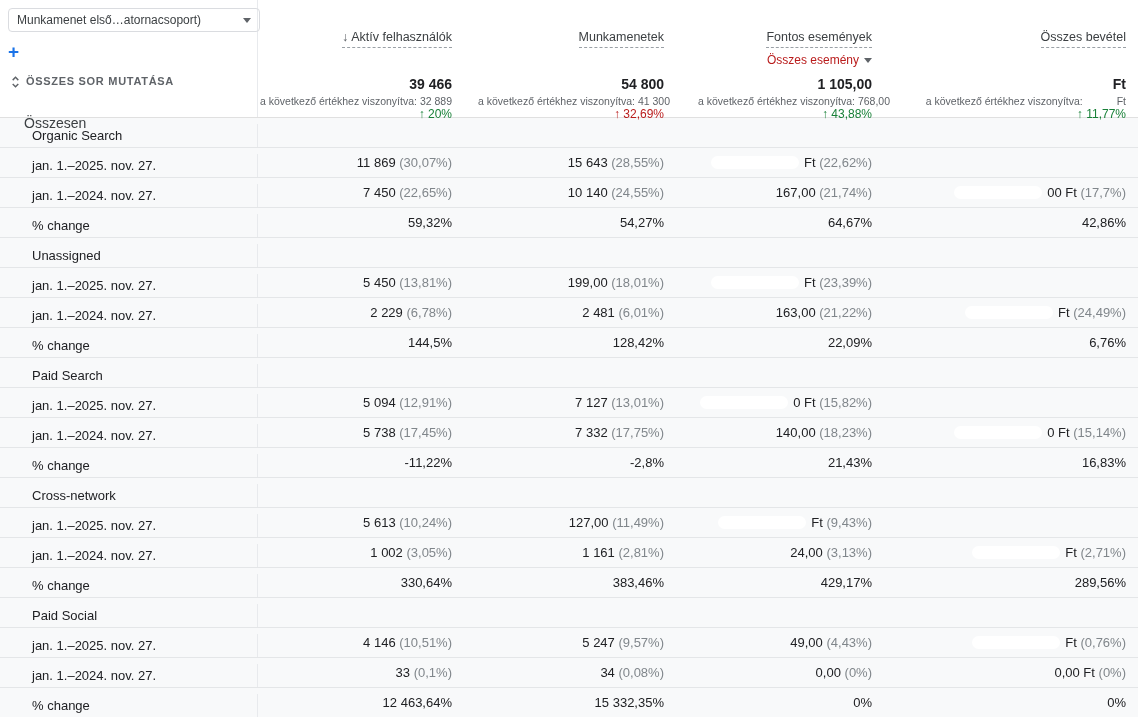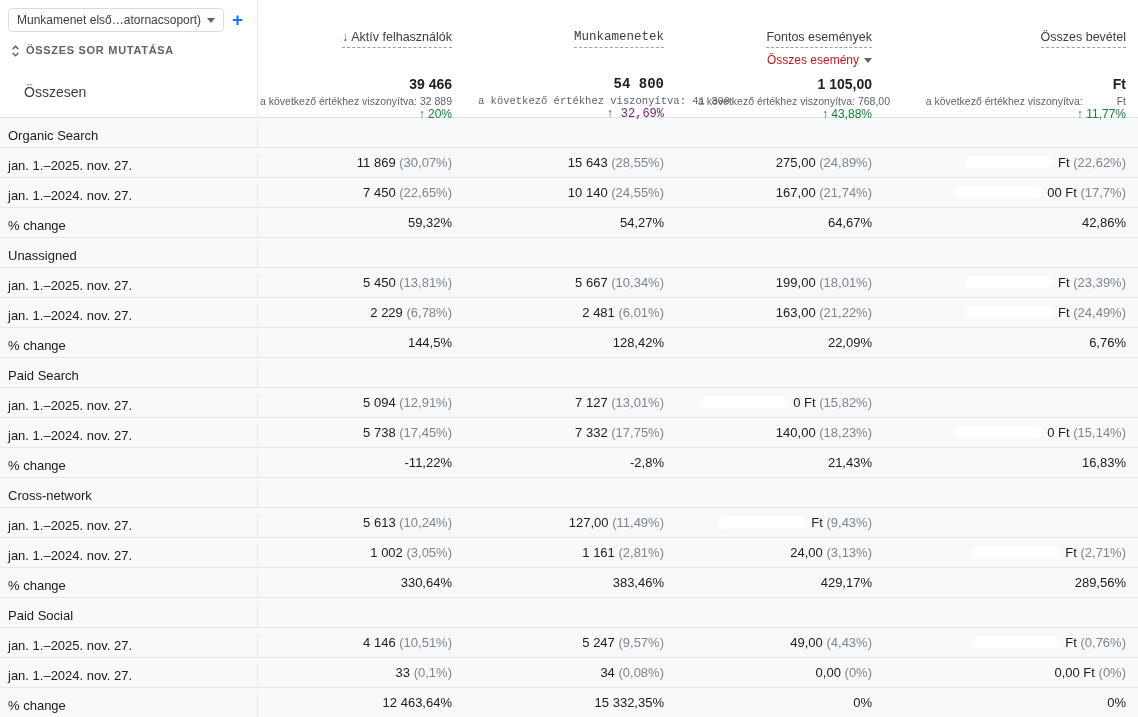--- a/index.html
+++ b/index.html
@@ -9,53 +9,53 @@
     background:#fff; color:#202124;
     width:1138px; height:717px; overflow:hidden;
     font-size:13px;
   }
   .tbl { width:1138px; }
 
   
   .hdr { display:flex; height:118px; background:#fff; border-bottom:1px solid #e0e0e0; }
   .hdr-left { width:258px; flex:0 0 258px; border-right:1px solid #e8eaed; }
   .dd {
-    margin:8px 0 0 8px; width:216px; height:24px;
+    margin:8px 0 0 8px; width:252px; height:24px;
     border:1px solid #dadce0; border-radius:4px;
     display:inline-flex; align-items:center; justify-content:space-between;
     padding:0 8px; font-size:12px; color:#3c4043; cursor:pointer;
     vertical-align:top;
   }
   .caret { width:0; height:0; border-left:4px solid transparent; border-right:4px solid transparent; border-top:5px solid #5f6368; display:inline-block; }
   .plus { display:inline-block; margin:9px 0 0 8px; color:#1a73e8; font-size:19px; font-weight:bold; line-height:22px; cursor:pointer; vertical-align:top; }
   .showall { margin:12px 0 0 10px; display:flex; align-items:flex-start; gap:5px;
     font-size:11px; letter-spacing:.7px; color:#5f6368; font-weight:bold; cursor:pointer; }
   .osszesen { margin:26px 0 0 24px; font-size:14px; color:#3c4043; }
 
   .hdr-right { flex:1; display:flex; flex-direction:column; }
   .hcols, .hsummary { display:flex; }
   .hcol, .scell { width:220px; flex:0 0 220px; text-align:right; }
   .hcol:nth-child(1), .scell:nth-child(1) { padding-right:26px; }
-  .hcol:nth-child(2), .scell:nth-child(2) { padding-right:34px;font-family:Liberation Mono, monospace; }
+  .hcol:nth-child(2), .scell:nth-child(2) { padding-right:34px; }
   .hcol:nth-child(3), .scell:nth-child(3) { padding-right:46px; }
   .hcol:nth-child(4), .scell:nth-child(4) { padding-right:12px; }
   .hcol { padding-top:29px; }
   .hlabel { display:inline-block; font-size:12.5px; color:#3c4043;
     border-bottom:1px dashed #9aa0a6; padding-bottom:3px; cursor:pointer; white-space:nowrap; }
   .sortarrow { color:#5f6368; font-weight:bold; margin-right:3px; }
   .hsub { margin-top:5px; font-size:12px; color:#b91c1c; cursor:pointer; white-space:nowrap; }
   .hsub .caret { margin-left:5px; vertical-align:1px; }
   .hsummary { margin-top:9px; }
   .sval { font-size:14px; font-weight:bold; color:#202124; white-space:nowrap; }
   .scompare { font-size:10.5px; color:#5f6368; margin-top:3px; white-space:nowrap; }
   .schange { font-size:12px; margin-top:0; white-space:nowrap; }
 
   
   .row { display:flex; height:30px; background:#f8f9fa; border-bottom:1px solid #e4e6e8; align-items:center; }
-  .dim { width:258px; flex:0 0 258px; padding-left:8px; align-self:stretch;
+  .dim { width:258px; flex:0 0 258px; padding-left:32px; align-self:stretch;
     display:flex; align-items:center; border-right:1px solid #e8eaed; color:#202124;margin-top:6px; }
   .cell { width:220px; flex:0 0 220px; text-align:right; white-space:nowrap; }
   .cell:nth-child(2) { padding-right:26px; }
   .cell:nth-child(3) { padding-right:34px; }
   .cell:nth-child(4) { padding-right:46px; }
   .cell:nth-child(5) { padding-right:12px; }
   .pct { color:#80868b; }
   .blob { display:inline-block; background:#fff; border-radius:7px; height:13px; width:88px; vertical-align:-2px; margin-right:5px; }
   .blob.sm { width:26px; height:10px; vertical-align:-1px; }
   .up { font-weight:bold; }
@@ -99,21 +99,21 @@
       </div>
       <div class="hsummary" id="summary-metrics">
           <div class="scell">
             <div class="sval">39 466</div>
             <div class="scompare">a következő értékhez viszonyítva: 32 889</div>
             <div class="schange" style="color:#188038"><span class="up">↑</span> 20%</div>
           </div>
           <div class="scell">
             <div class="sval">54 800</div>
             <div class="scompare">a következő értékhez viszonyítva: 41 300</div>
-            <div class="schange" style="color:#701a75"><span class="up">↑</span> 32,69%</div>
+            <div class="schange" style="color:#b91c1c"><span class="up">↑</span> 32,69%</div>
           </div>
           <div class="scell">
             <div class="sval">1 105,00</div>
             <div class="scompare">a következő értékhez viszonyítva: 768,00</div>
             <div class="schange" style="color:#188038"><span class="up">↑</span> 43,88%</div>
           </div>
           <div class="scell">
             <div class="sval"><span class="blob sm"></span>Ft</div>
             <div class="scompare">a következő értékhez viszonyítva: <span class="blob sm"></span>Ft</div>
             <div class="schange" style="color:#188038"><span class="up">↑</span> 11,77%</div>
@@ -127,21 +127,20 @@
         <div class="dim">Organic Search</div>
         <div class="cell"></div>
         <div class="cell"></div>
         <div class="cell"></div>
         <div class="cell"></div>
       </div>
       <div class="row">
         <div class="dim">jan. 1.–2025. nov. 27.</div>
         <div class="cell"><span>11 869</span> <span class="pct">(30,07%)</span></div>
         <div class="cell"><span>15 643</span> <span class="pct">(28,55%)</span></div>
-        <div class="cell"><span>275,00</span> <span class="pct">(24,89%)</span></div>
         <div class="cell"><span class="blob"></span><span>Ft</span> <span class="pct">(22,62%)</span></div>
       </div>
       <div class="row">
         <div class="dim">jan. 1.–2024. nov. 27.</div>
         <div class="cell"><span>7 450</span> <span class="pct">(22,65%)</span></div>
         <div class="cell"><span>10 140</span> <span class="pct">(24,55%)</span></div>
         <div class="cell"><span>167,00</span> <span class="pct">(21,74%)</span></div>
         <div class="cell"><span class="blob"></span><span>00 Ft</span> <span class="pct">(17,7%)</span></div>
       </div>
       <div class="row">
@@ -154,21 +153,20 @@
       <div class="row">
         <div class="dim">Unassigned</div>
         <div class="cell"></div>
         <div class="cell"></div>
         <div class="cell"></div>
         <div class="cell"></div>
       </div>
       <div class="row">
         <div class="dim">jan. 1.–2025. nov. 27.</div>
         <div class="cell"><span>5 450</span> <span class="pct">(13,81%)</span></div>
-        <div class="cell"><span>5 667</span> <span class="pct">(10,34%)</span></div>
         <div class="cell"><span>199,00</span> <span class="pct">(18,01%)</span></div>
         <div class="cell"><span class="blob"></span><span>Ft</span> <span class="pct">(23,39%)</span></div>
       </div>
       <div class="row">
         <div class="dim">jan. 1.–2024. nov. 27.</div>
         <div class="cell"><span>2 229</span> <span class="pct">(6,78%)</span></div>
         <div class="cell"><span>2 481</span> <span class="pct">(6,01%)</span></div>
         <div class="cell"><span>163,00</span> <span class="pct">(21,22%)</span></div>
         <div class="cell"><span class="blob"></span><span>Ft</span> <span class="pct">(24,49%)</span></div>
       </div>

